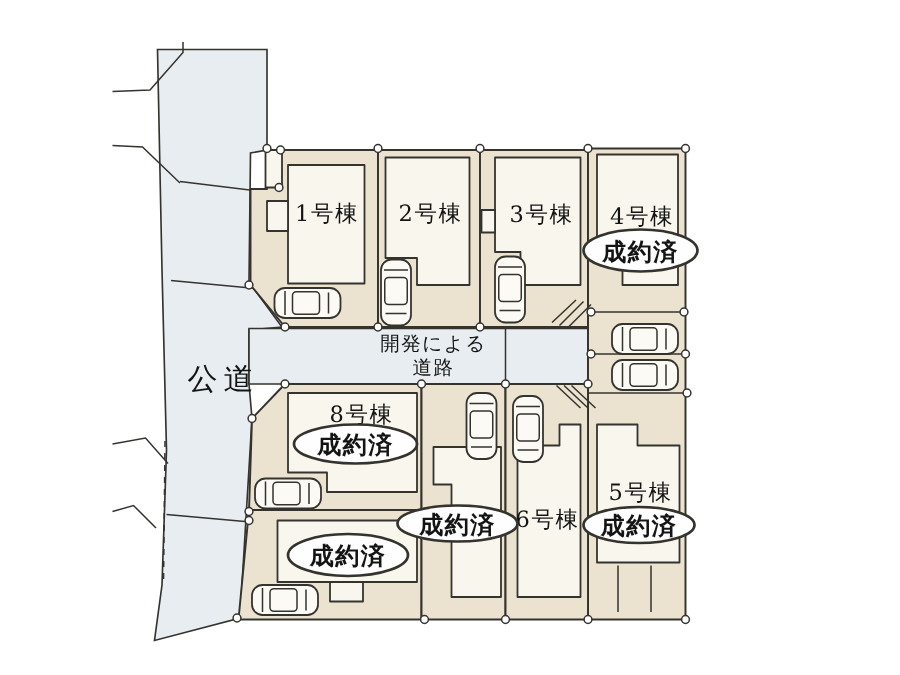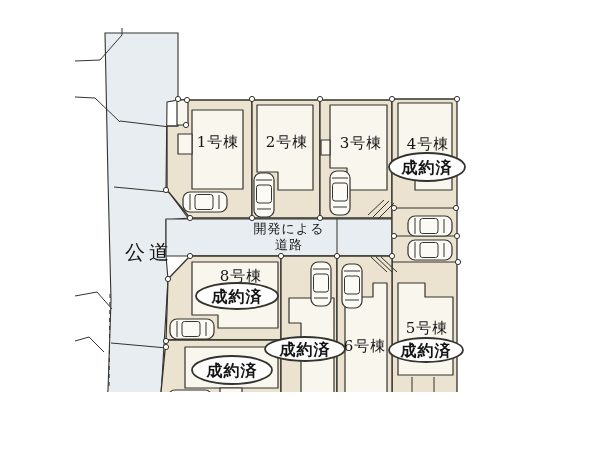--- a/index.html
+++ b/index.html
@@ -1,20 +1,20 @@
 <!DOCTYPE html>
 <html style="--c-background: #ffffff; --c-line: #35332e; --c-lot-fill: #ebe3cf; --c-building-fill: #f9f6ee; --c-road-fill: #e8edf1; --c-badge-fill: #fefefe; --c-text: #141414;"><head>
 <meta charset="utf-8">
 <style>
   :root{
     --c-background:#ffffff; --c-line:#35332e; --c-lot-fill:#ebe3cf;
     --c-building-fill:#f9f6ee; --c-road-fill:#e8edf1; --c-badge-fill:#fefefe; --c-text:#141414;
   }
   html,body{margin:0;padding:0;background:var(--c-background);}
-  .stage{width:600px;height:392px;position:relative;background:var(--c-background);}
+  .stage{width:600px;height:450px;position:relative;background:var(--c-background);}
   svg{display:block;}
   .road{fill:var(--c-road-fill);stroke:var(--c-line);stroke-width:1.1;}
   .lot{fill:var(--c-lot-fill);stroke:var(--c-line);stroke-width:1.3;stroke-linejoin:round;}
   .bld{fill:var(--c-building-fill);stroke:var(--c-line);stroke-width:1.2;stroke-linejoin:round;}
   .thin{fill:none;stroke:var(--c-line);stroke-width:1;}
   .dash{stroke-dasharray:4 4;}
   .marker{fill:#ffffff;stroke:var(--c-line);stroke-width:1;}
   .oval{fill:var(--c-badge-fill);stroke:var(--c-line);stroke-width:1.8;}
   text{font-family:"DejaVu Serif","Liberation Serif",serif;fill:var(--c-text);text-anchor:middle;}
   .lot-label{font-size:15px;letter-spacing:1px;}

